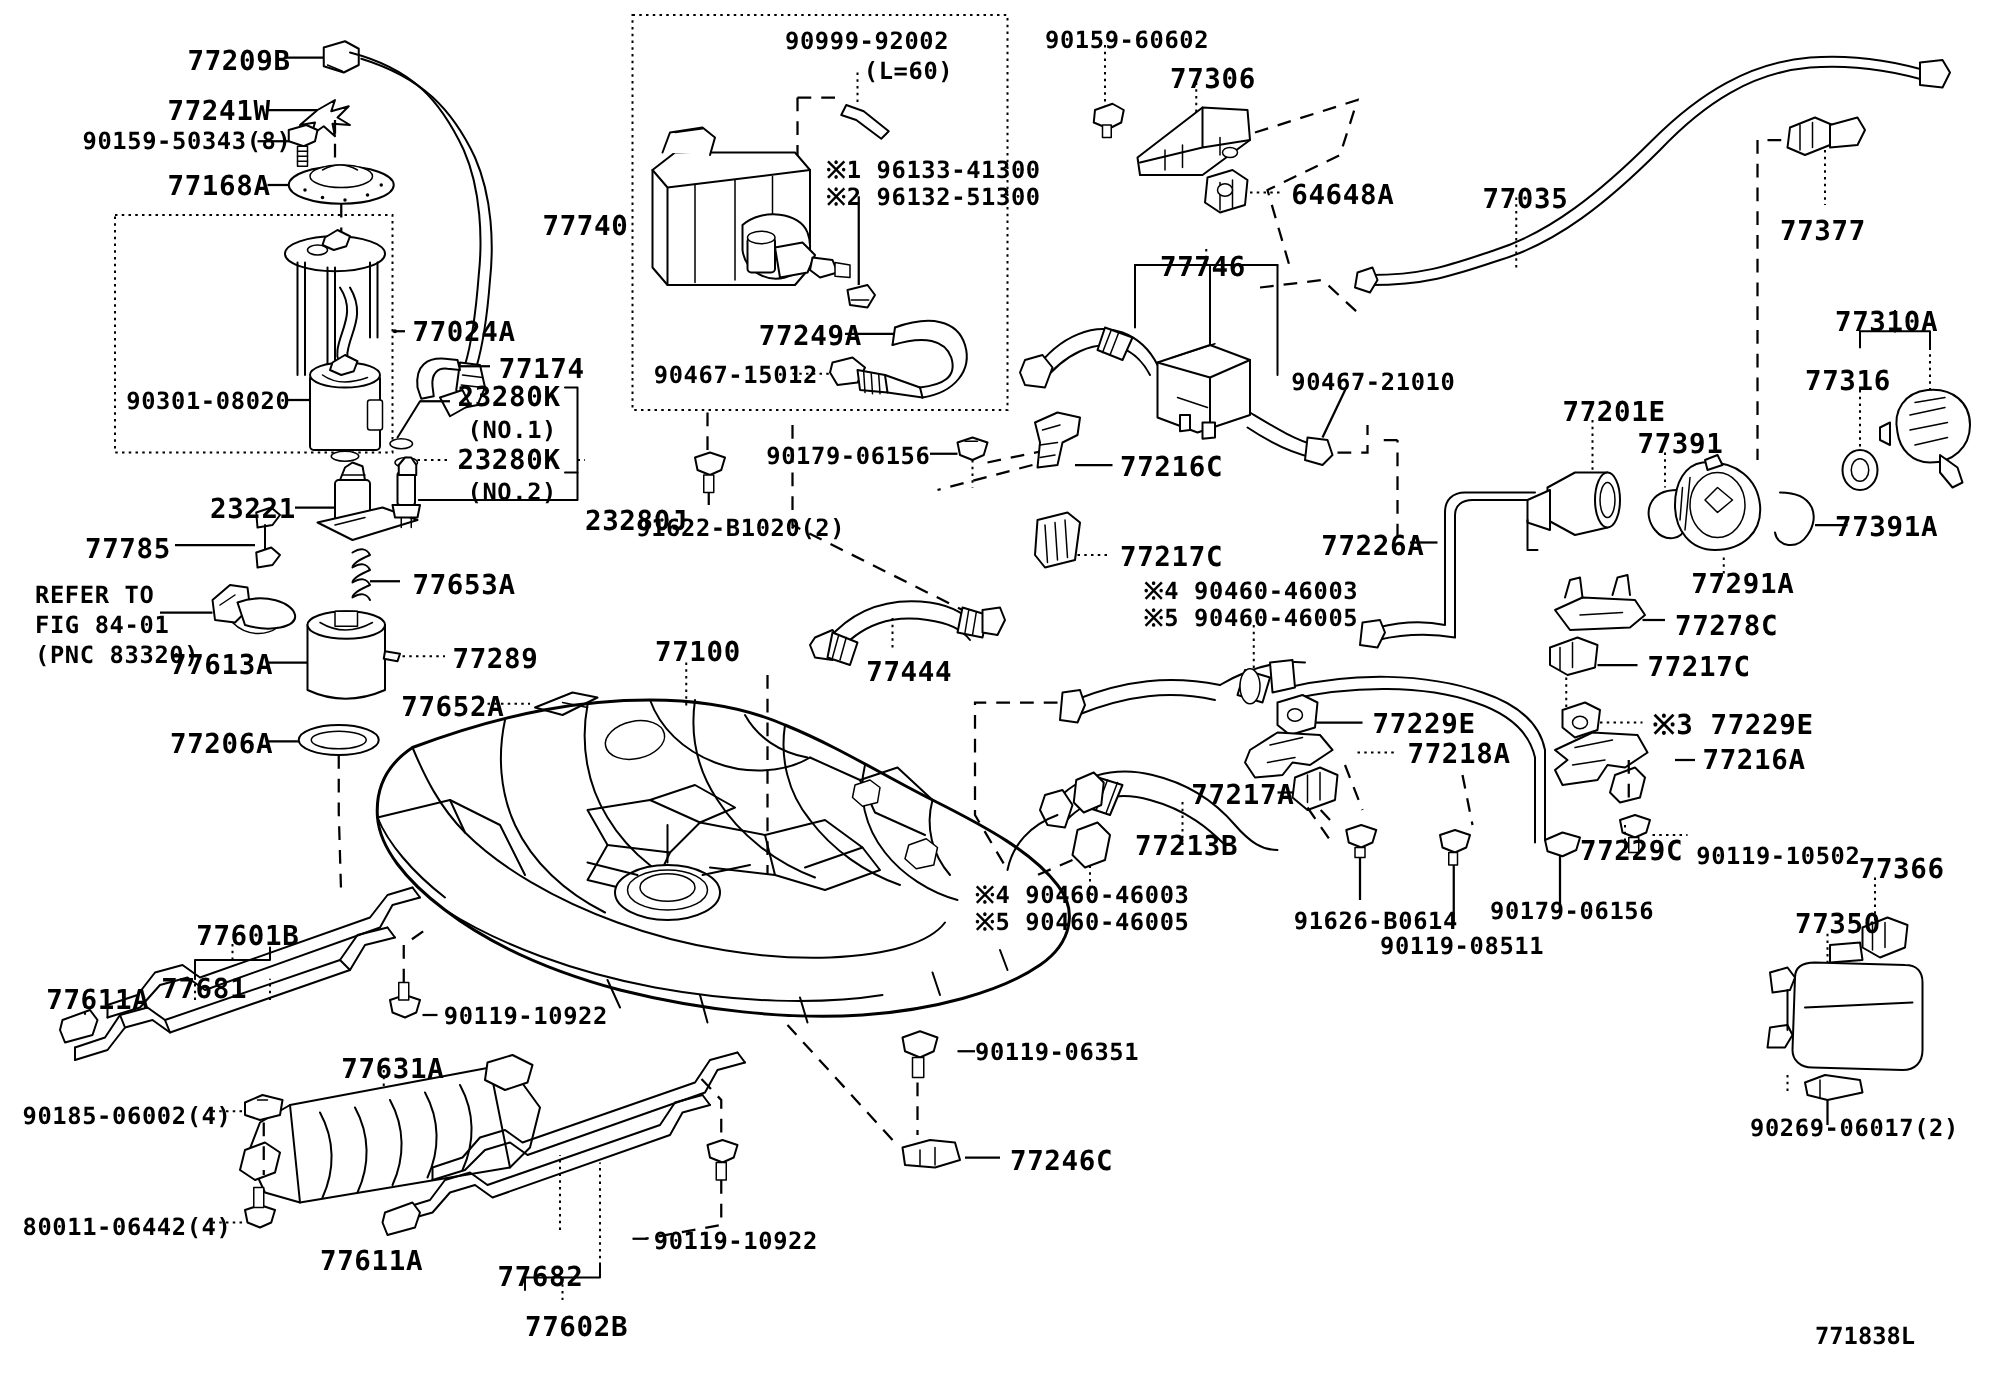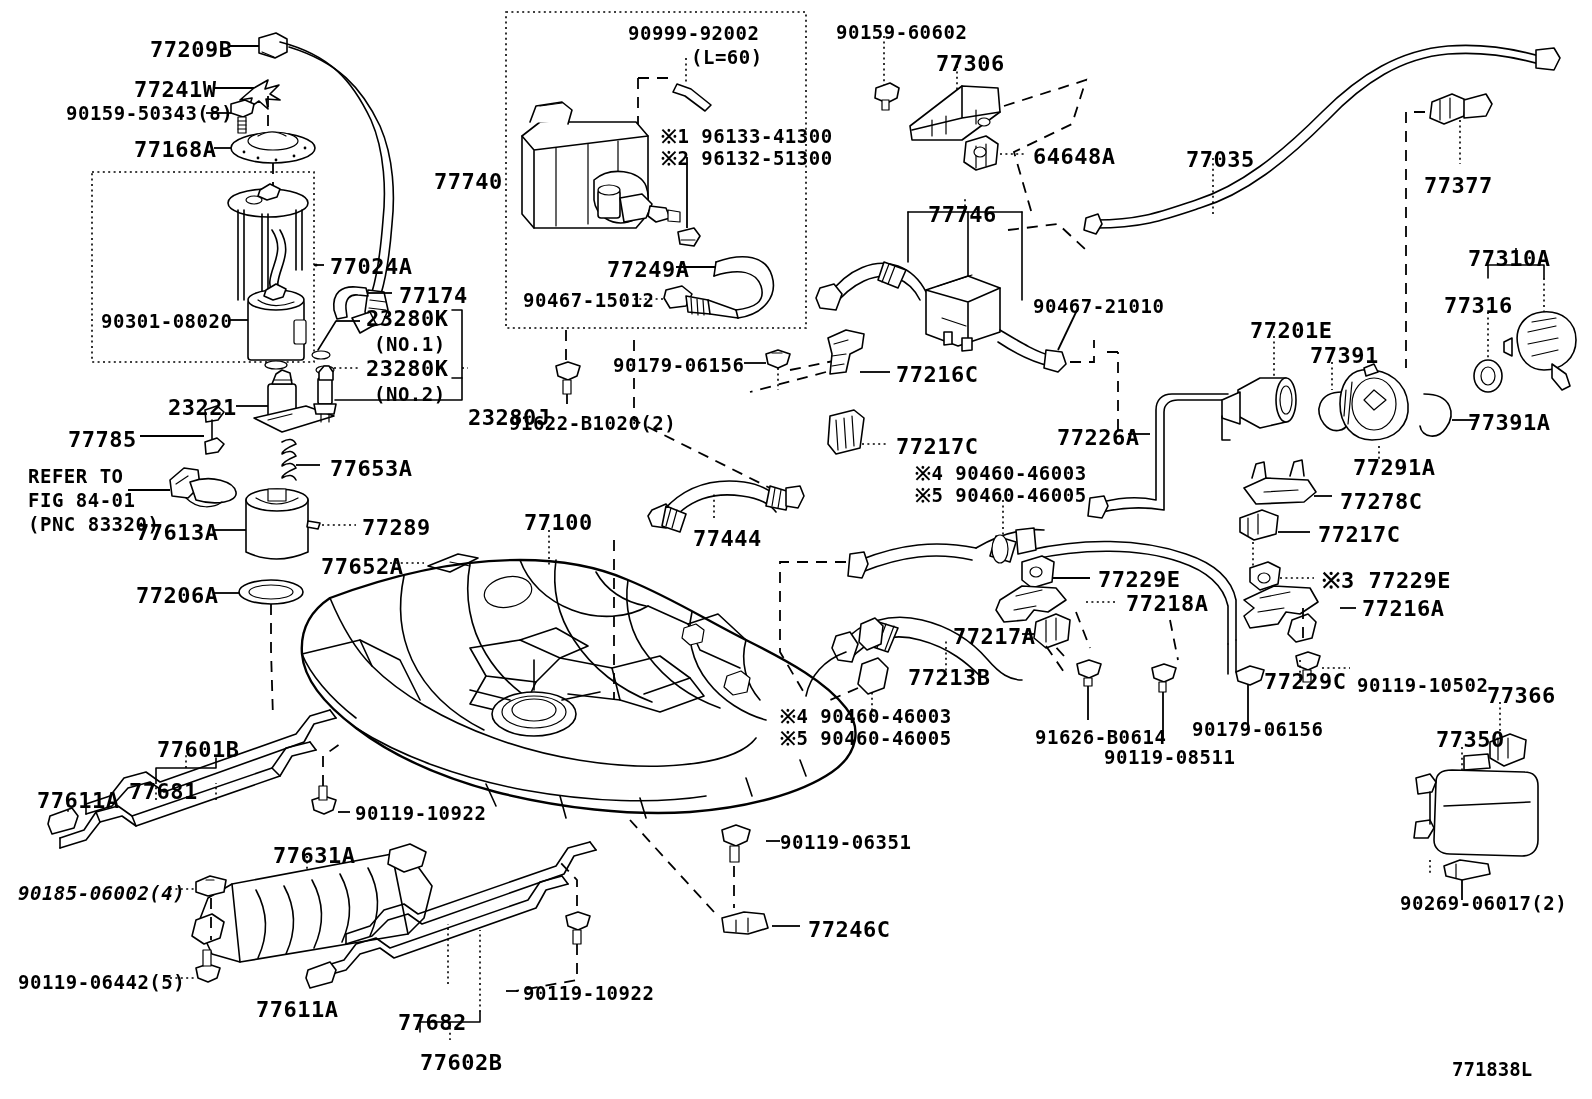--- a/index.html
+++ b/index.html
@@ -625,22 +625,22 @@
       <div class="lbl s22" style="left: 1487px; top: 684px;">77366</div>
       <div class="lbl s22" style="left: 1436px; top: 728px;">77350</div>
       <div class="lbl s19" style="left: 1400px; top: 893px;">90269-06017(2)</div>
       <div class="lbl s19" style="left: 780px; top: 832px;">90119-06351</div>
       <div class="lbl s22" style="left: 808px; top: 918px;">77246C</div>
       <div class="lbl s22" style="left: 157px; top: 738px;">77601B</div>
       <div class="lbl s22" style="left: 37px; top: 789px;">77611A</div>
       <div class="lbl s22" style="left: 129px; top: 780px;">77681</div>
       <div class="lbl s19" style="left: 355px; top: 803px;">90119-10922</div>
       <div class="lbl s22" style="left: 273px; top: 844px;">77631A</div>
-      <div class="lbl s19" style="left: 18px; top: 883px; font-style: italic;">90185-06002(4)</div>
-      <div class="lbl s19" style="left: 18px; top: 972px;">90119-06442(5)</div>
+      <div class="lbl s19" style="left: 18px; top: 883px;">90185-06002(4)</div>
+      <div class="lbl s19" style="left: 18px; top: 972px;">80011-06442(4)</div>
       <div class="lbl s22" style="left: 256px; top: 998px;">77611A</div>
       <div class="lbl s22" style="left: 398px; top: 1011px;">77682</div>
       <div class="lbl s22" style="left: 420px; top: 1051px;">77602B</div>
       <div class="lbl s19" style="left: 523px; top: 983px;">90119-10922</div>
     </div>
 
 
   <div id="figcode">771838L</div>
 
 </div>

